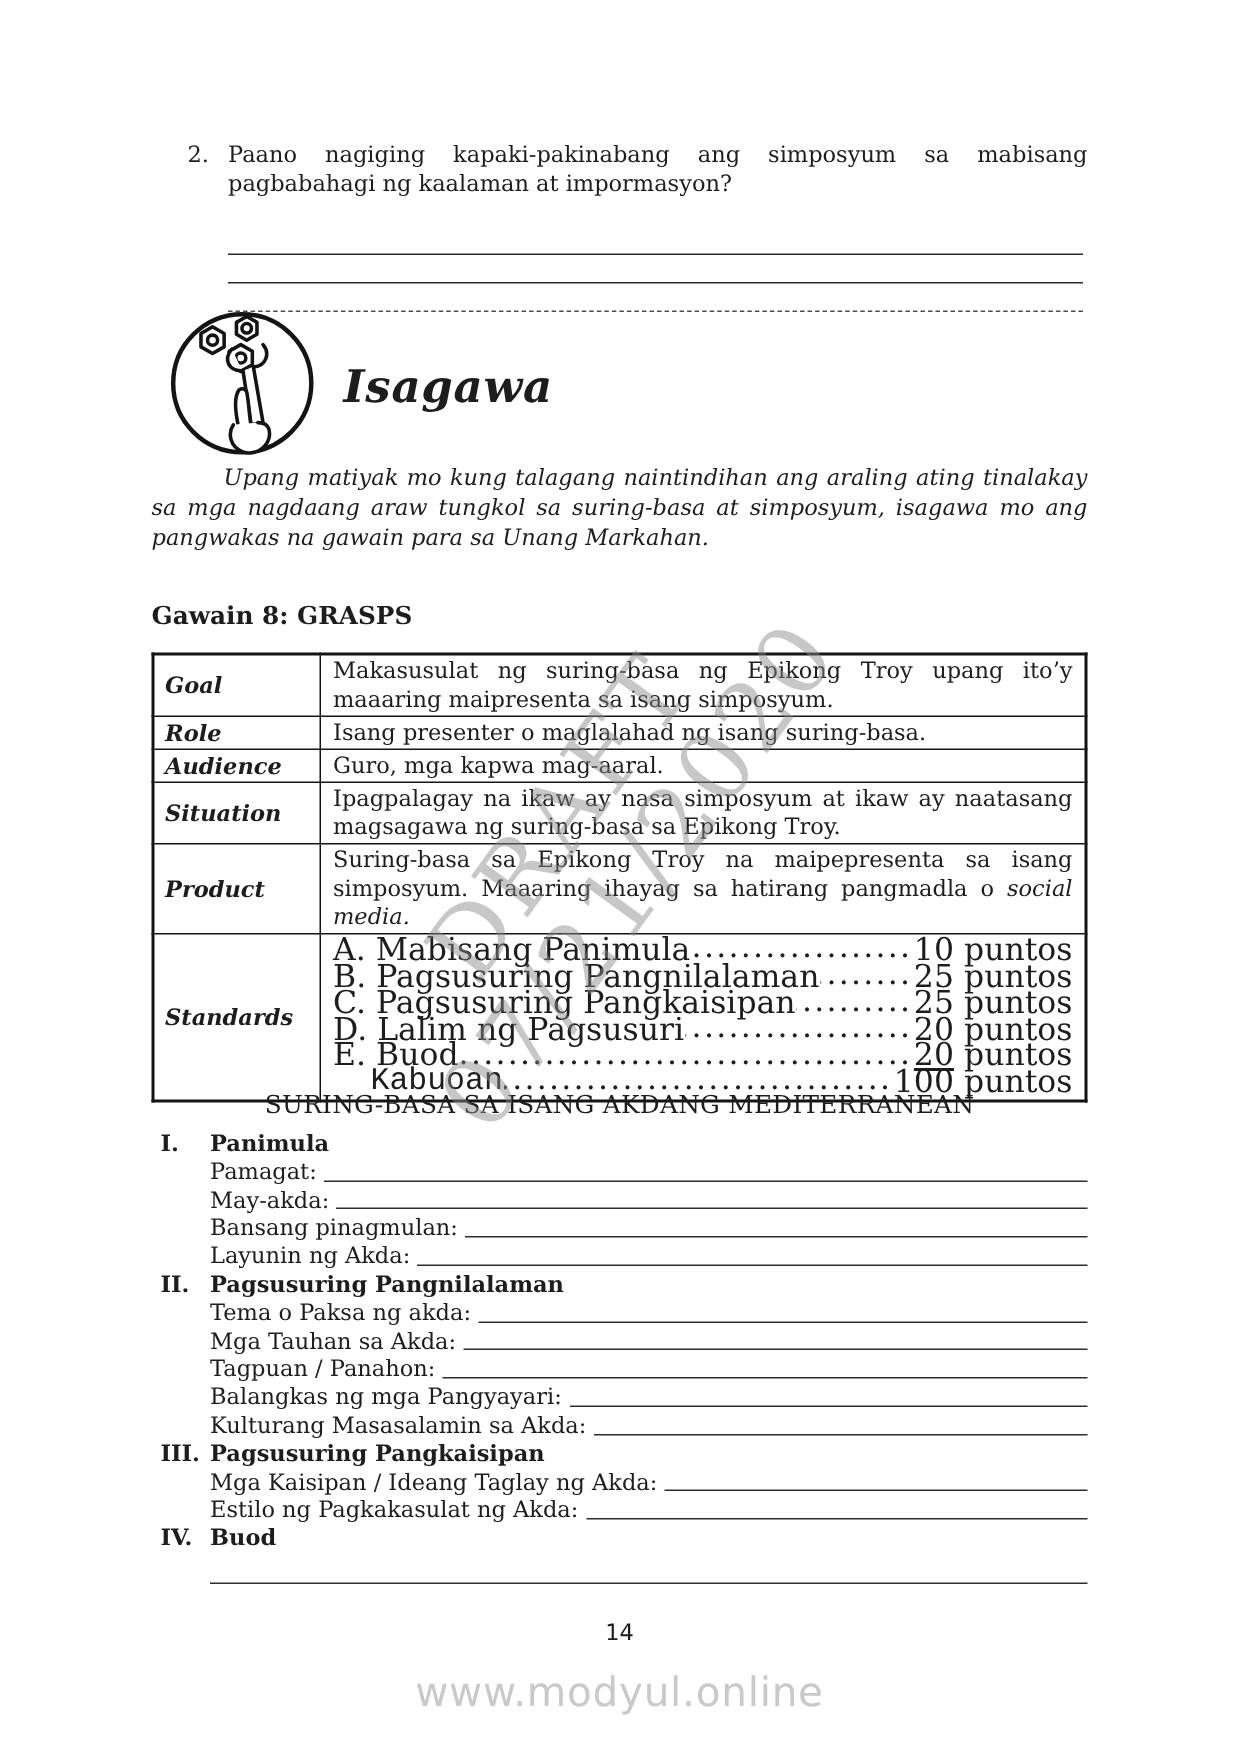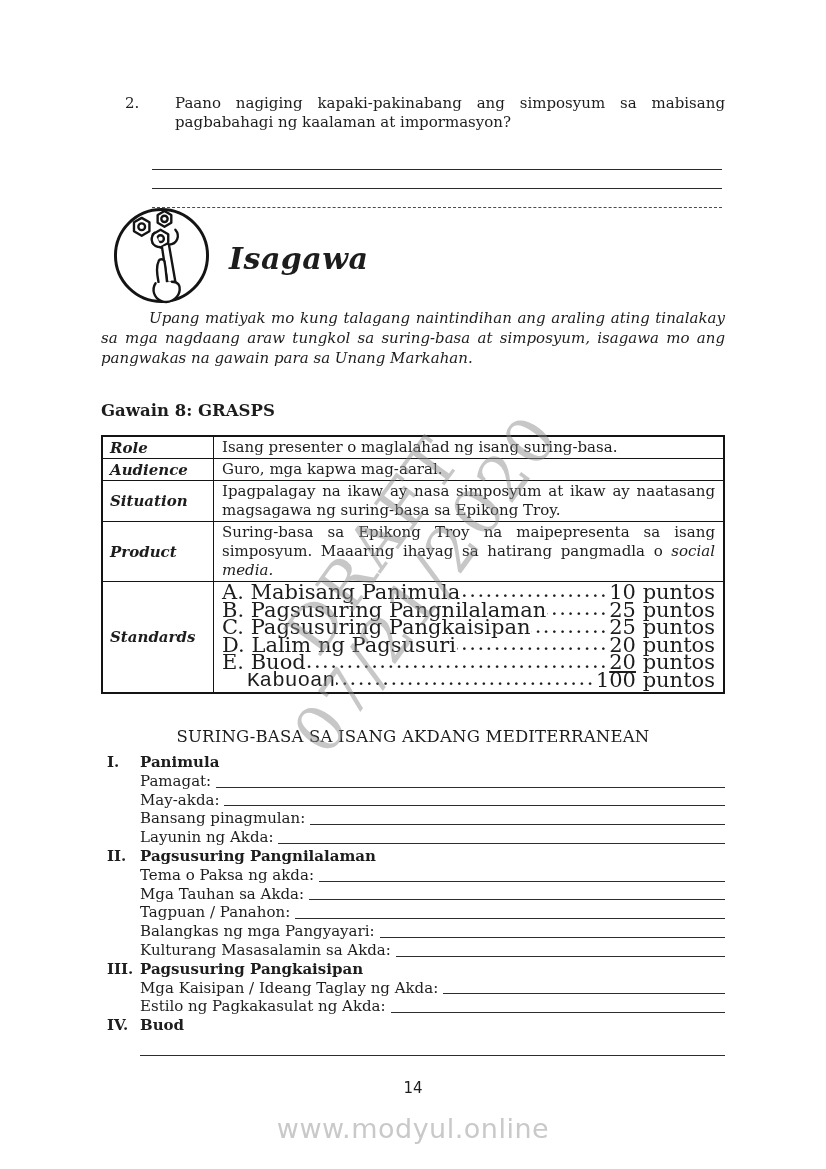--- a/index.html
+++ b/index.html
@@ -10,21 +10,21 @@
     font-family:"DejaVu Serif", serif;
     color:#1d1d1d;
     overflow:hidden;
   }
   .abs{position:absolute;left:101px;width:624px;}
 
   
   #q-block{top:94px;}
   .q-row{display:flex;font-size:15px;line-height:19px;}
   .q-num{width:27px;margin-left:24px;flex:none;}
-  .q-text{flex:1;text-align:justify;margin-left:23px;}
+  .q-text{flex:1;text-align:justify;}
   .q-blanks{margin-top:19px;}
   .q-blank{margin-left:51px;width:570px;height:18px;border-bottom:1.5px solid #2b2b2b;}
   .q-blank.faint{border-bottom:1.4px dashed #4c4c4c;}
 
   
   #isagawa-row{top:206px;display:flex;align-items:center;}
   .icon-wrap{width:99px;height:99px;margin-left:11px;flex:none;}
   .isagawa-title{
     margin-left:18px;margin-top:6px;
     font-size:30px;font-weight:bold;font-style:italic;letter-spacing:.5px;
@@ -123,20 +123,24 @@
   </div>
 
   <div class="abs" id="intro">Upang matiyak mo kung talagang naintindihan ang araling ating tinalakay sa mga nagdaang araw tungkol sa suring-basa at simposyum, isagawa mo ang pangwakas na gawain para sa Unang Markahan.</div>
 
   <div class="abs" id="gawain">Gawain 8: GRASPS</div>
 
   <div class="abs" id="grasps">
     <table class="grasps">
         <tbody>
           <tr>
+            <td class="lbl">Goal</td>
+            <td class="val"><span>Makasusulat ng suring-basa ng Epikong Troy upang ito’y maaaring maipresenta sa isang simposyum.</span></td>
+          </tr>
+          <tr>
             <td class="lbl">Role</td>
             <td class="val"><span>Isang presenter o maglalahad ng isang suring-basa.</span></td>
           </tr>
           <tr>
             <td class="lbl">Audience</td>
             <td class="val"><span>Guro, mga kapwa mag-aaral.</span></td>
           </tr>
           <tr>
             <td class="lbl">Situation</td>
             <td class="val"><span>Ipagpalagay na ikaw ay nasa simposyum at ikaw ay naatasang magsagawa ng suring-basa sa Epikong Troy.</span></td>

